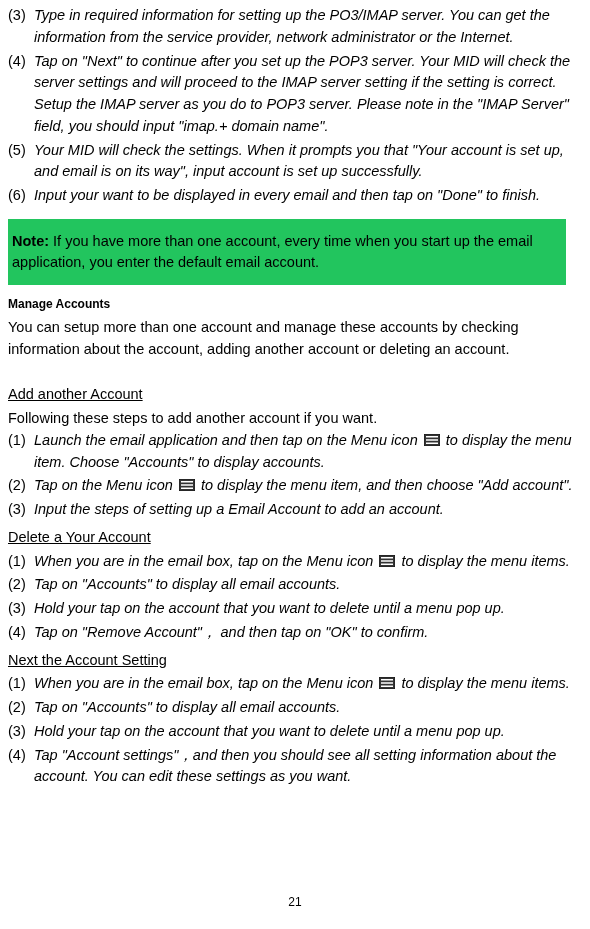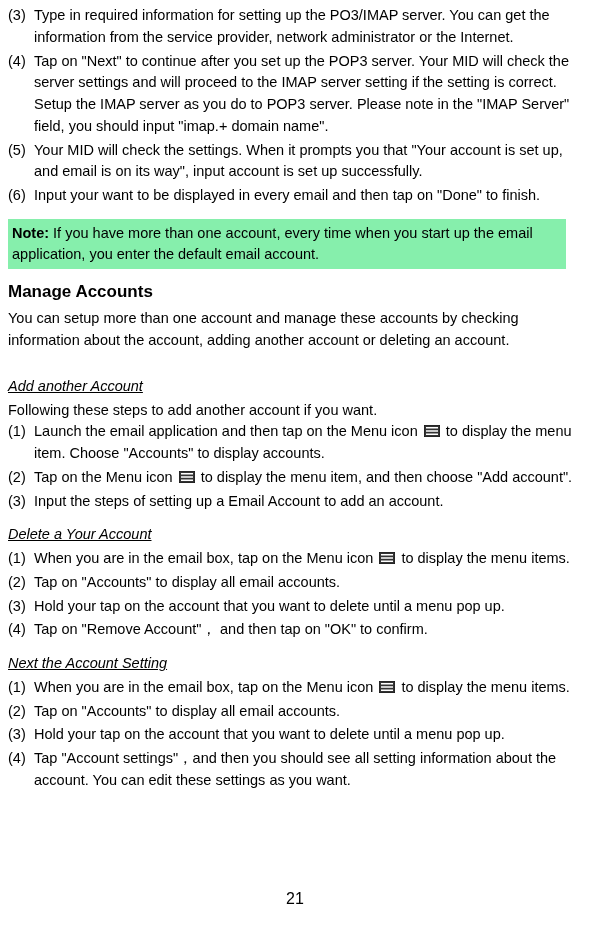--- a/index.html
+++ b/index.html
@@ -16,54 +16,53 @@
     }
     .numbered-list { margin-left: 0; }
     .numbered-item {
       display: flex;
       margin-bottom: 2px;
     }
     .num-marker {
       flex: 0 0 auto;
       width: 26px;
     }
-    .num-content { flex: 1; }
+    .num-content { flex: 1; font-style: italic; }
     .note-box {
-      background: #86efac;
-      padding: 4px 4px;
+      background: #22c55e;
+      padding: 12px 4px;
       margin: 12px 16px 10px 0;
       line-height: 1.45;
     }
     .note-label { font-weight: bold; }
     h2.section {
-      font-size: 17px;
+      font-size: 12px;
       font-weight: bold;
       margin: 6px 0 4px 0;
     }
     .section-intro { margin-bottom: 24px; }
     .subhead {
       text-decoration: underline;
-      margin: 12px 0 2px 0;
-      font-style: italic;
+      margin: 6px 0 2px 0;
     }
     .menu-icon {
       display: inline-block;
       width: 16px;
       height: 12px;
       vertical-align: -1px;
       margin: 0 2px;
     }
     .menu-icon svg { display: block; }
     .page-number {
       position: absolute;
       bottom: 18px;
       width: 100%;
       left: 0;
       text-align: center;
-      font-size: 16px;
+      font-size: 12px;
     }
   </style>
 </head>
 <body>
 
 <div class="numbered-list" id="top-steps">
     <div class="numbered-item">
       <div class="num-marker">(3)</div>
       <div class="num-content">Type in required information for setting up the PO3/IMAP server. You can get the information from the service provider, network administrator or the Internet.</div>
     </div>

